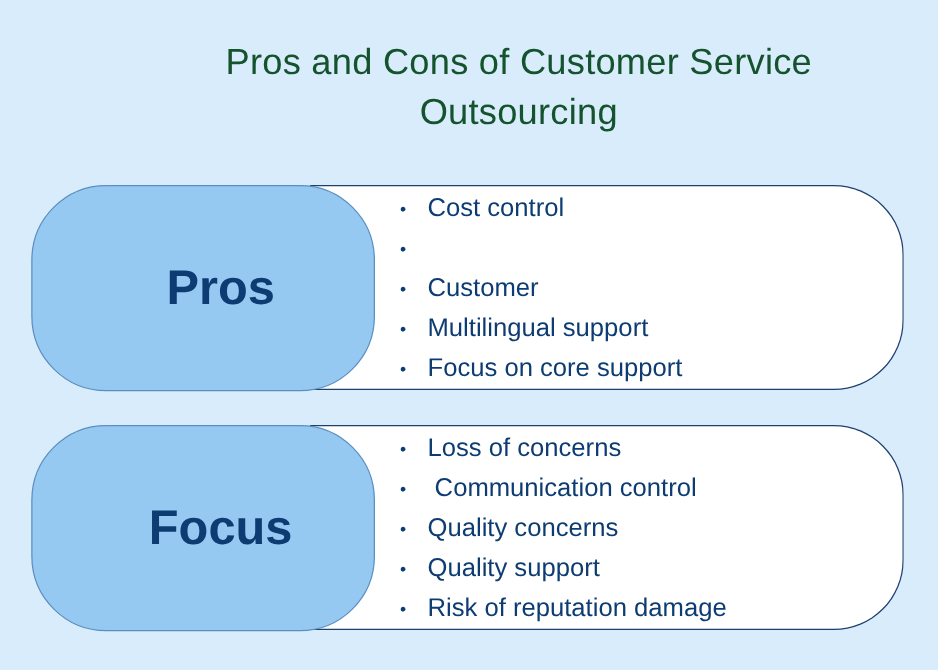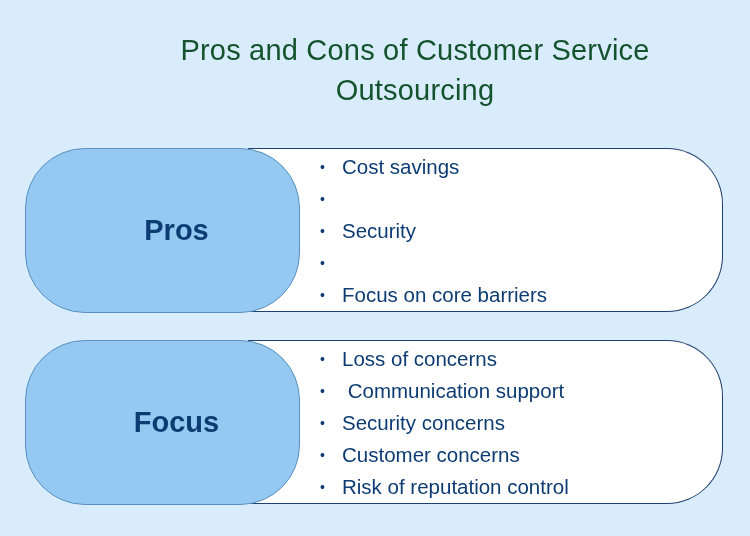--- a/index.html
+++ b/index.html
@@ -28,21 +28,21 @@
     }
     .pill {
       position: absolute; left: 25px; top: 0; width: 275px; height: 165px;
       background: #96c9f1;
       border: 1.5px solid #5a8fc2;
       border-radius: 60px;
       box-sizing: border-box;
       display: flex; align-items: center; justify-content: center;
     }
     .pill-label {
-      color: #0d3c73; font-weight: bold; font-size: 29px; margin-left: 28px;
+      color: #0d3c73; font-weight: bold; font-size: 39px; margin-left: 28px;
     }
     .items {
       position: absolute; left: 320px; top: 3px;
       margin: 0; padding: 0; list-style: none;
     }
     .items li {
       height: 32px; line-height: 32px;
       color: #0d3c73; font-size: 20.5px;
       white-space: pre;
       display: flex; align-items: center;
@@ -59,33 +59,33 @@
   <div>Pros and Cons of Customer Service</div>
   <div>Outsourcing</div>
 </div>
 
 <div class="row pros">
   <div class="list-box"></div>
   <div class="pill">
     <span class="pill-label">Pros</span>
   </div>
   <ul class="items">
-    <li><span class="bullet">•</span><span>Cost savings</span></li>
+    <li><span class="bullet">•</span><span>Cost control</span></li>
     <li><span class="bullet">•</span></li>
-    <li><span class="bullet">•</span><span>Security</span></li>
-    <li><span class="bullet">•</span></li>
-    <li><span class="bullet">•</span><span>Focus on core barriers</span></li>
+    <li><span class="bullet">•</span><span>Customer</span></li>
+    <li><span class="bullet">•</span><span>Multilingual support</span></li>
+    <li><span class="bullet">•</span><span>Focus on core support</span></li>
   </ul>
 </div>
 
 <div class="row cons">
   <div class="list-box"></div>
   <div class="pill">
     <span class="pill-label">Focus</span>
   </div>
   <ul class="items">
     <li><span class="bullet">•</span><span>Loss of concerns</span></li>
-    <li><span class="bullet">•</span><span> Communication support</span></li>
-    <li><span class="bullet">•</span><span>Security concerns</span></li>
-    <li><span class="bullet">•</span><span>Customer concerns</span></li>
-    <li><span class="bullet">•</span><span>Risk of reputation control</span></li>
+    <li><span class="bullet">•</span><span> Communication control</span></li>
+    <li><span class="bullet">•</span><span>Quality concerns</span></li>
+    <li><span class="bullet">•</span><span>Quality support</span></li>
+    <li><span class="bullet">•</span><span>Risk of reputation damage</span></li>
   </ul>
 </div>
 
 </body></html>

